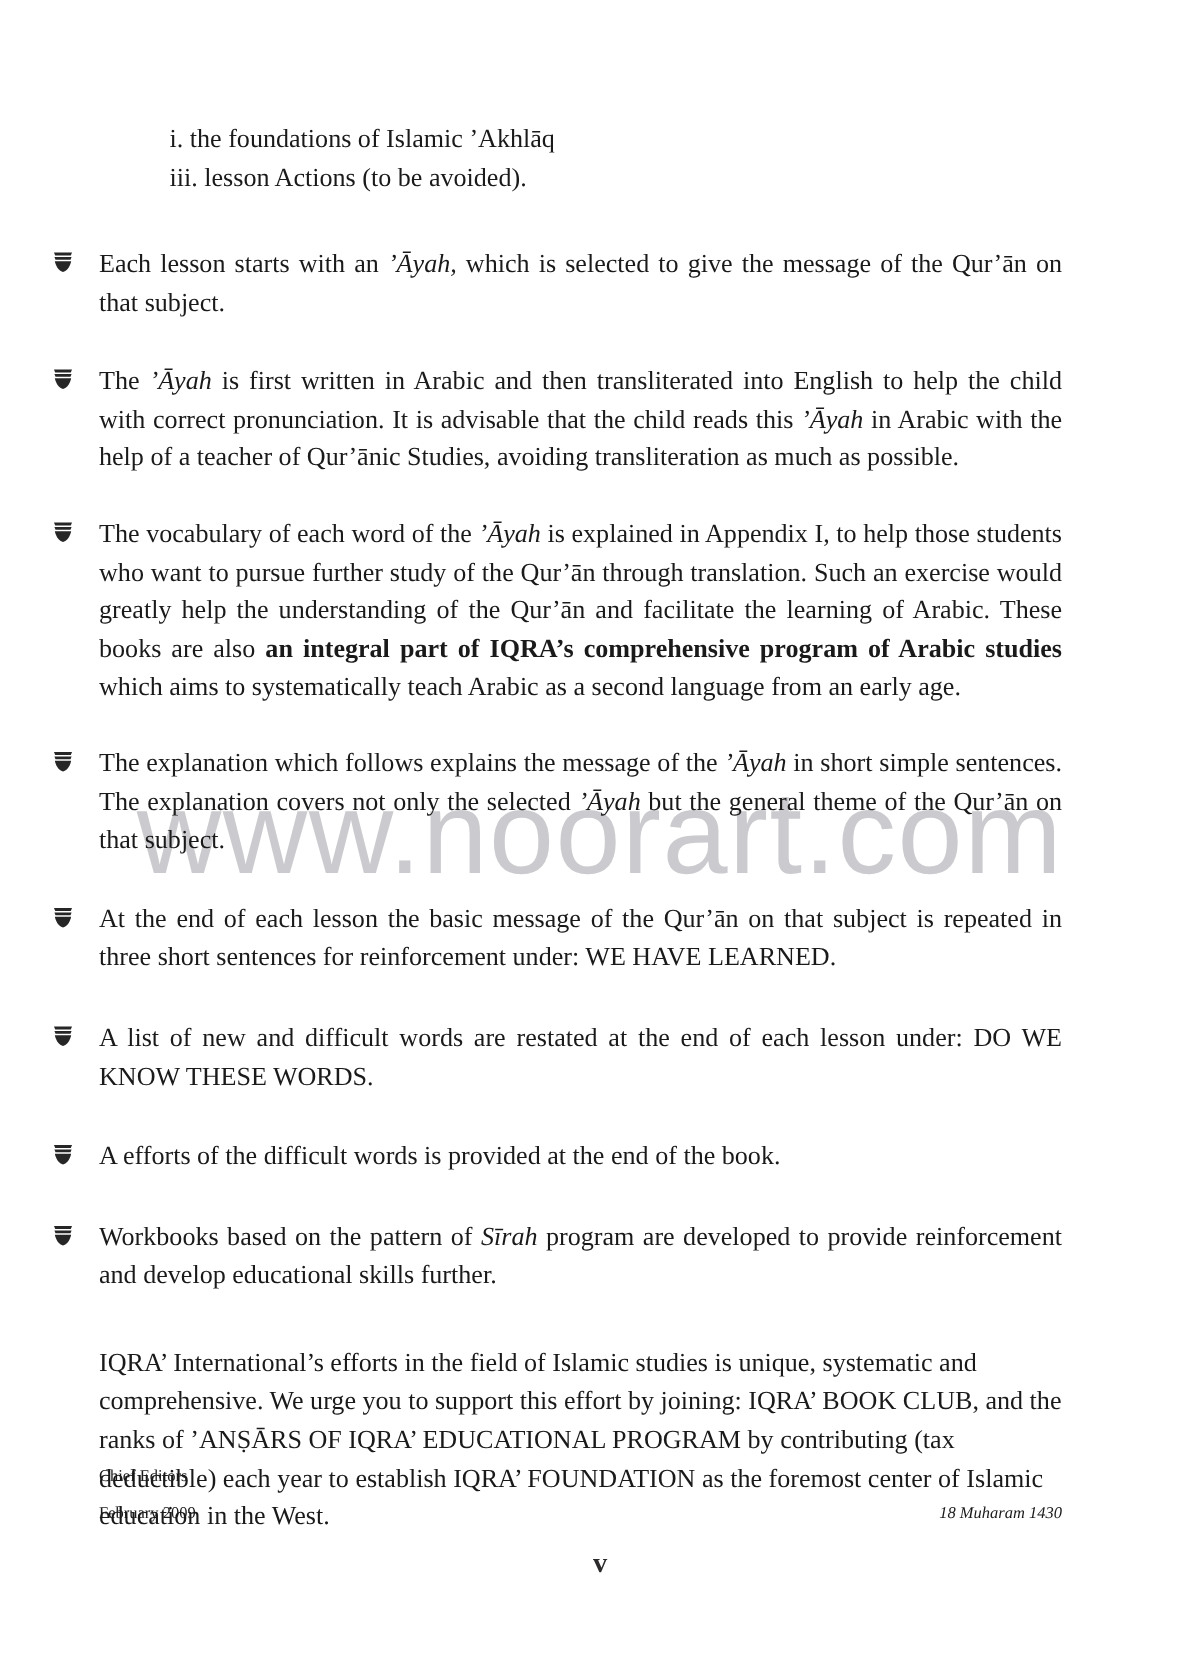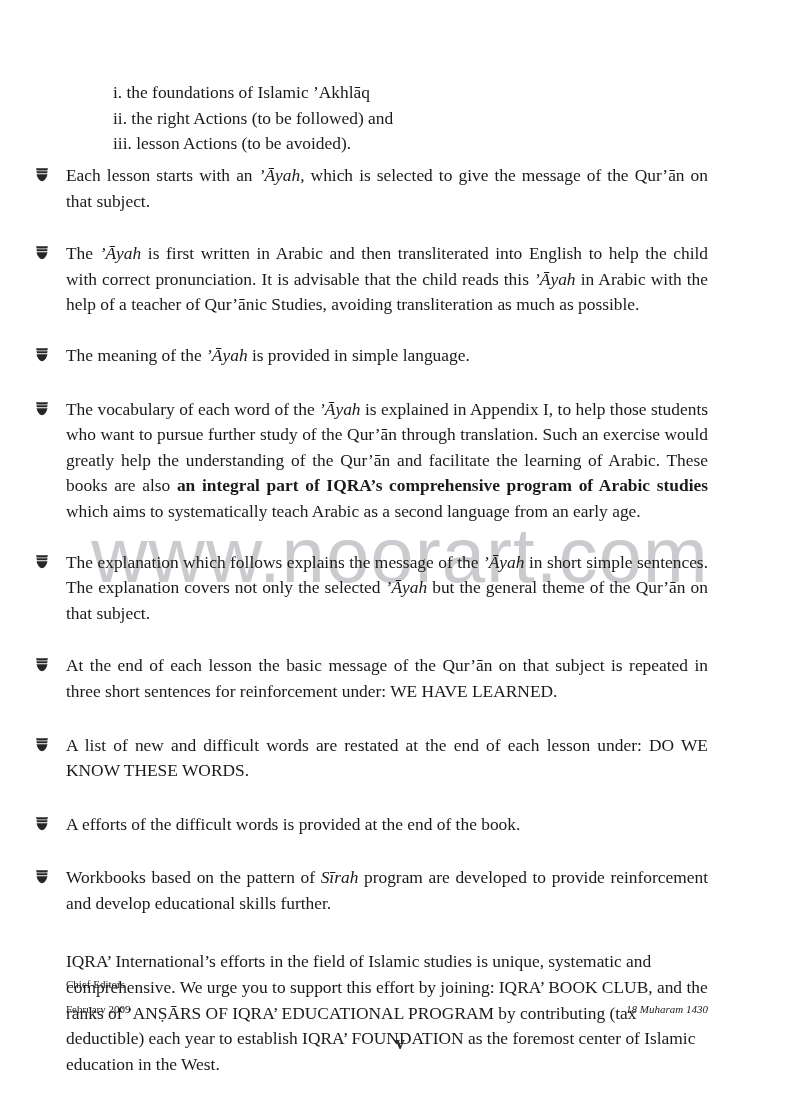--- a/index.html
+++ b/index.html
@@ -131,21 +131,20 @@
 <body>
 
 <div id="page">
 
   <div id="watermark">www.noorart.com</div>
 
   <div id="content">
 
     <ol class="roman-list">
       <li>i. the foundations of Islamic ’Akhlāq</li>
-      <li>ii. the right Actions (to be followed) and</li>
       <li>iii. lesson Actions (to be avoided).</li>
     </ol>
 
     <div class="bullets">
 
       <div class="bullet-row" style="margin-bottom:27px;">
         <span class="bullet-mark">
           <svg width="18" height="18" viewBox="0 0 18 18">
             <path d="M3 3.3 H15 L14.2 5.4 H3.8 Z" fill="#262626"></path>
             <path d="M3.3 6.3 H14.7 L14 8.2 H4 Z" fill="#262626"></path>
@@ -159,30 +158,20 @@
         <span class="bullet-mark">
           <svg width="18" height="18" viewBox="0 0 18 18">
             <path d="M3 3.3 H15 L14.2 5.4 H3.8 Z" fill="#262626"></path>
             <path d="M3.3 6.3 H14.7 L14 8.2 H4 Z" fill="#262626"></path>
             <path d="M3.6 9.2 C3.6 9.2 4.4 15 9 16.3 C13.6 15 14.4 9.2 14.4 9.2 Z" fill="#262626"></path>
           </svg>
         </span>
         <span class="btext">The <em class="it">’Āyah</em> is first written in Arabic and then transliterated into English to help the child with correct pronunciation. It is advisable that the child reads this <em class="it">’Āyah</em> in Arabic with the help of a teacher of Qur’ānic Studies, avoiding transliteration as much as possible.</span>
       </div>
 
-      <div class="bullet-row" style="margin-bottom:28px;">
-        <span class="bullet-mark">
-          <svg width="18" height="18" viewBox="0 0 18 18">
-            <path d="M3 3.3 H15 L14.2 5.4 H3.8 Z" fill="#262626"></path>
-            <path d="M3.3 6.3 H14.7 L14 8.2 H4 Z" fill="#262626"></path>
-            <path d="M3.6 9.2 C3.6 9.2 4.4 15 9 16.3 C13.6 15 14.4 9.2 14.4 9.2 Z" fill="#262626"></path>
-          </svg>
-        </span>
-        <span class="btext">The meaning of the <em class="it">’Āyah</em> is provided in simple language.</span>
-      </div>
 
       <div class="bullet-row" style="margin-bottom:25px;">
         <span class="bullet-mark">
           <svg width="18" height="18" viewBox="0 0 18 18">
             <path d="M3 3.3 H15 L14.2 5.4 H3.8 Z" fill="#262626"></path>
             <path d="M3.3 6.3 H14.7 L14 8.2 H4 Z" fill="#262626"></path>
             <path d="M3.6 9.2 C3.6 9.2 4.4 15 9 16.3 C13.6 15 14.4 9.2 14.4 9.2 Z" fill="#262626"></path>
           </svg>
         </span>
         <span class="btext">The vocabulary of each word of the <em class="it">’Āyah</em> is explained in Appendix I, to help those students who want to pursue further study of the Qur’ān through translation. Such an exercise would greatly help the understanding of the Qur’ān and facilitate the learning of Arabic. These books are also <strong class="bd">an integral part of IQRA’s comprehensive program of Arabic studies</strong> which aims to systematically teach Arabic as a second language from an early age.</span>

